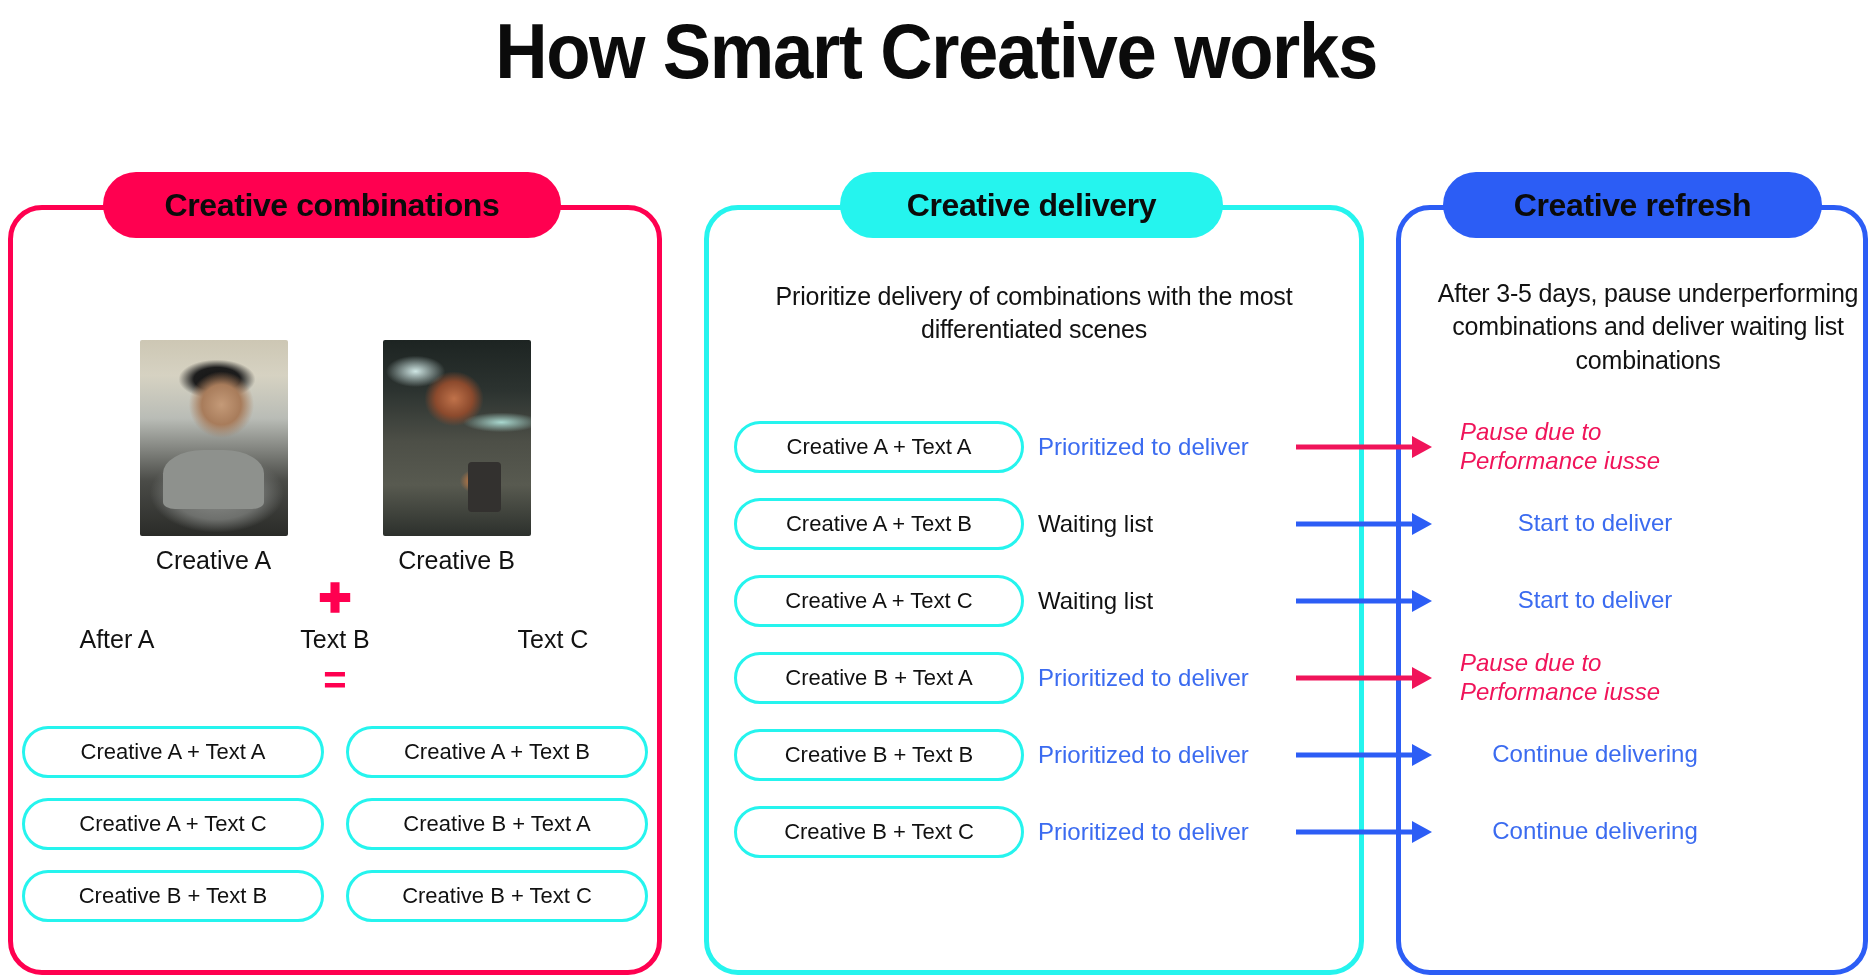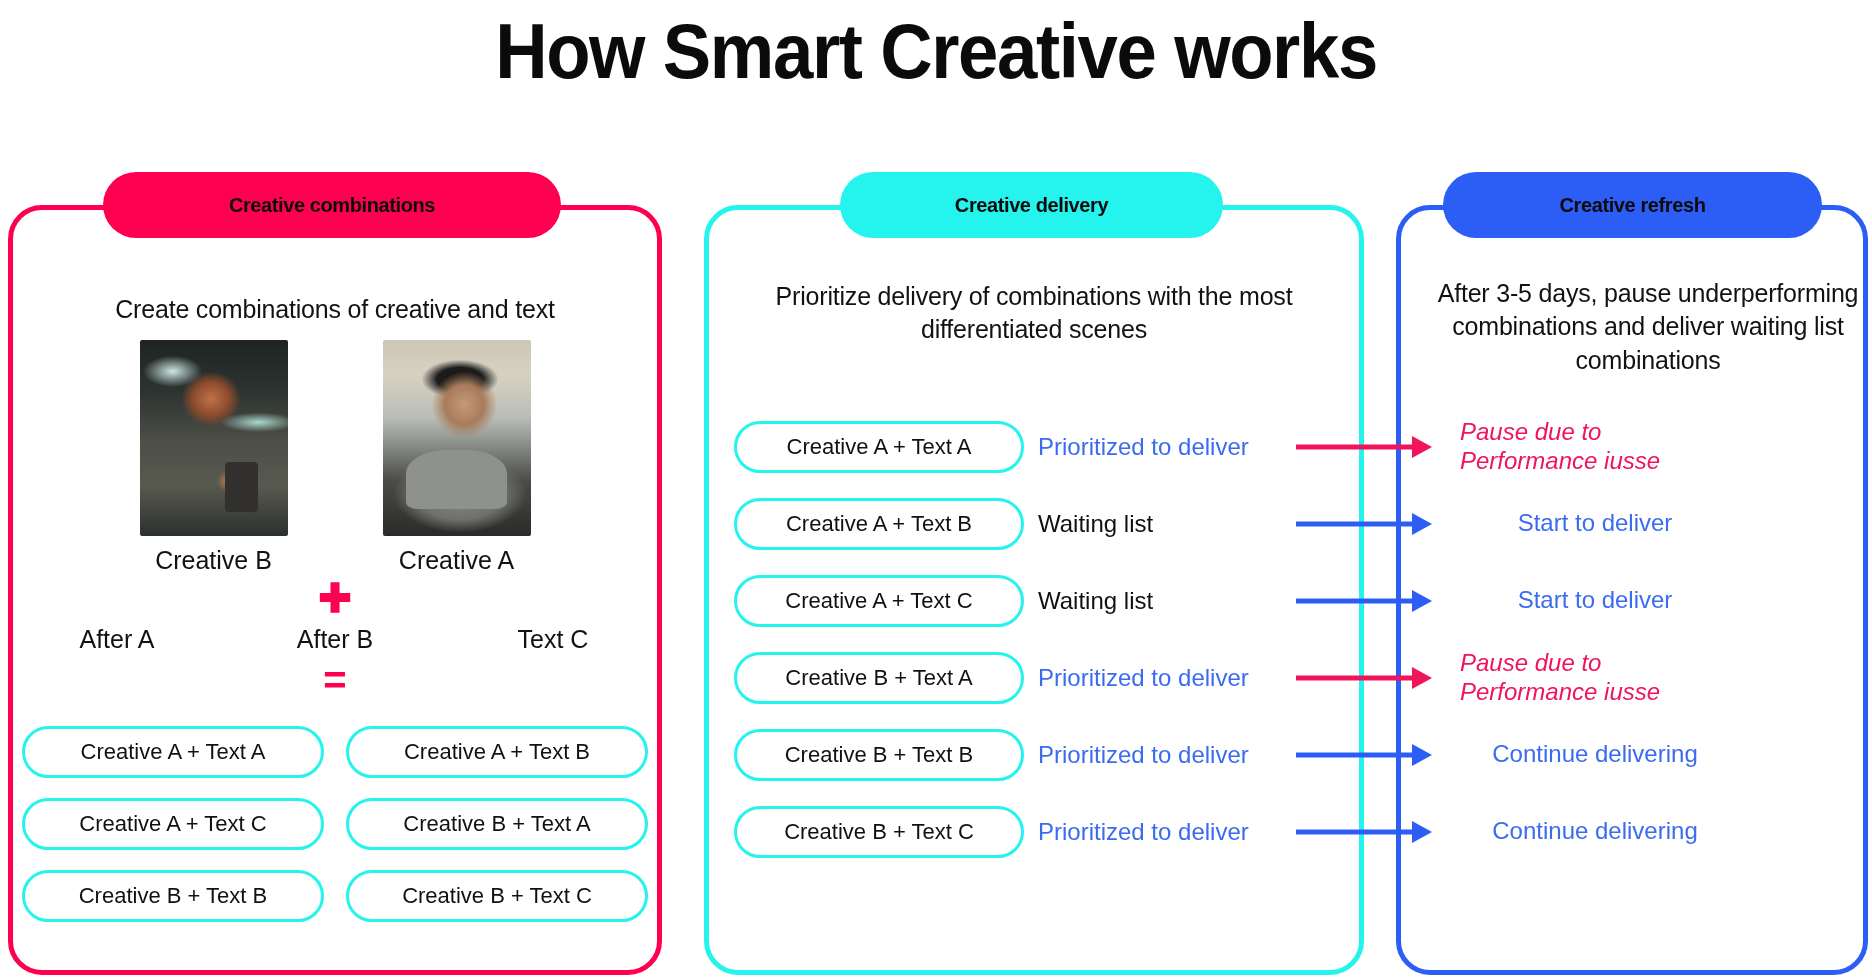--- a/index.html
+++ b/index.html
@@ -53,21 +53,21 @@
 
   
   .panel-pill {
     position: absolute;
     top: 172px;
     height: 66px;
     border-radius: 33px;
     display: flex;
     align-items: center;
     justify-content: center;
-    font-size: 20px;
+    font-size: 32px;
     font-weight: 800;
     color: #0b0b0b;
     letter-spacing: -0.4px;
     padding: 0 34px;
     white-space: nowrap;
     z-index: 5;
   }
   .panel-pill.pill1 { left: 103px;  width: 458px; background: #FF0050; }
   .panel-pill.pill2 { left: 840px;  width: 383px; background: #25F4EE; }
   .panel-pill.pill3 { left: 1443px; width: 379px; background: #2C5DF5; }
@@ -286,38 +286,37 @@
 </head>
 <body>
 
 <div id="stage">
 
   <h1 class="page-title">How Smart Creative works</h1>
 
   <div class="panel p1"></div>
   <div class="panel-pill pill1">Creative combinations</div>
 
-  <div class="p1-subtitle">Create combinations of creative and text</div>
 
   <div class="creatives-row">
+    <div class="creative-card">
+      <div class="creative-thumb thumb-a"></div>
+      <div class="creative-label">Creative A</div>
+    </div>
     <div class="creative-card">
       <div class="creative-thumb thumb-b"></div>
       <div class="creative-label">Creative B</div>
     </div>
-    <div class="creative-card">
-      <div class="creative-thumb thumb-a"></div>
-      <div class="creative-label">Creative A</div>
-    </div>
   </div>
 
   <div class="op-plus">✚</div>
 
   <div class="texts-row">
     <span>After A</span>
-    <span>After B</span>
+    <span>Text B</span>
     <span>Text C</span>
   </div>
 
   <div class="op-equals">=</div>
 
   <div class="combo-grid">
     <div class="combo-pill">Creative A + Text A</div>
     <div class="combo-pill">Creative A + Text B</div>
     <div class="combo-pill">Creative A + Text C</div>
     <div class="combo-pill">Creative B + Text A</div>

